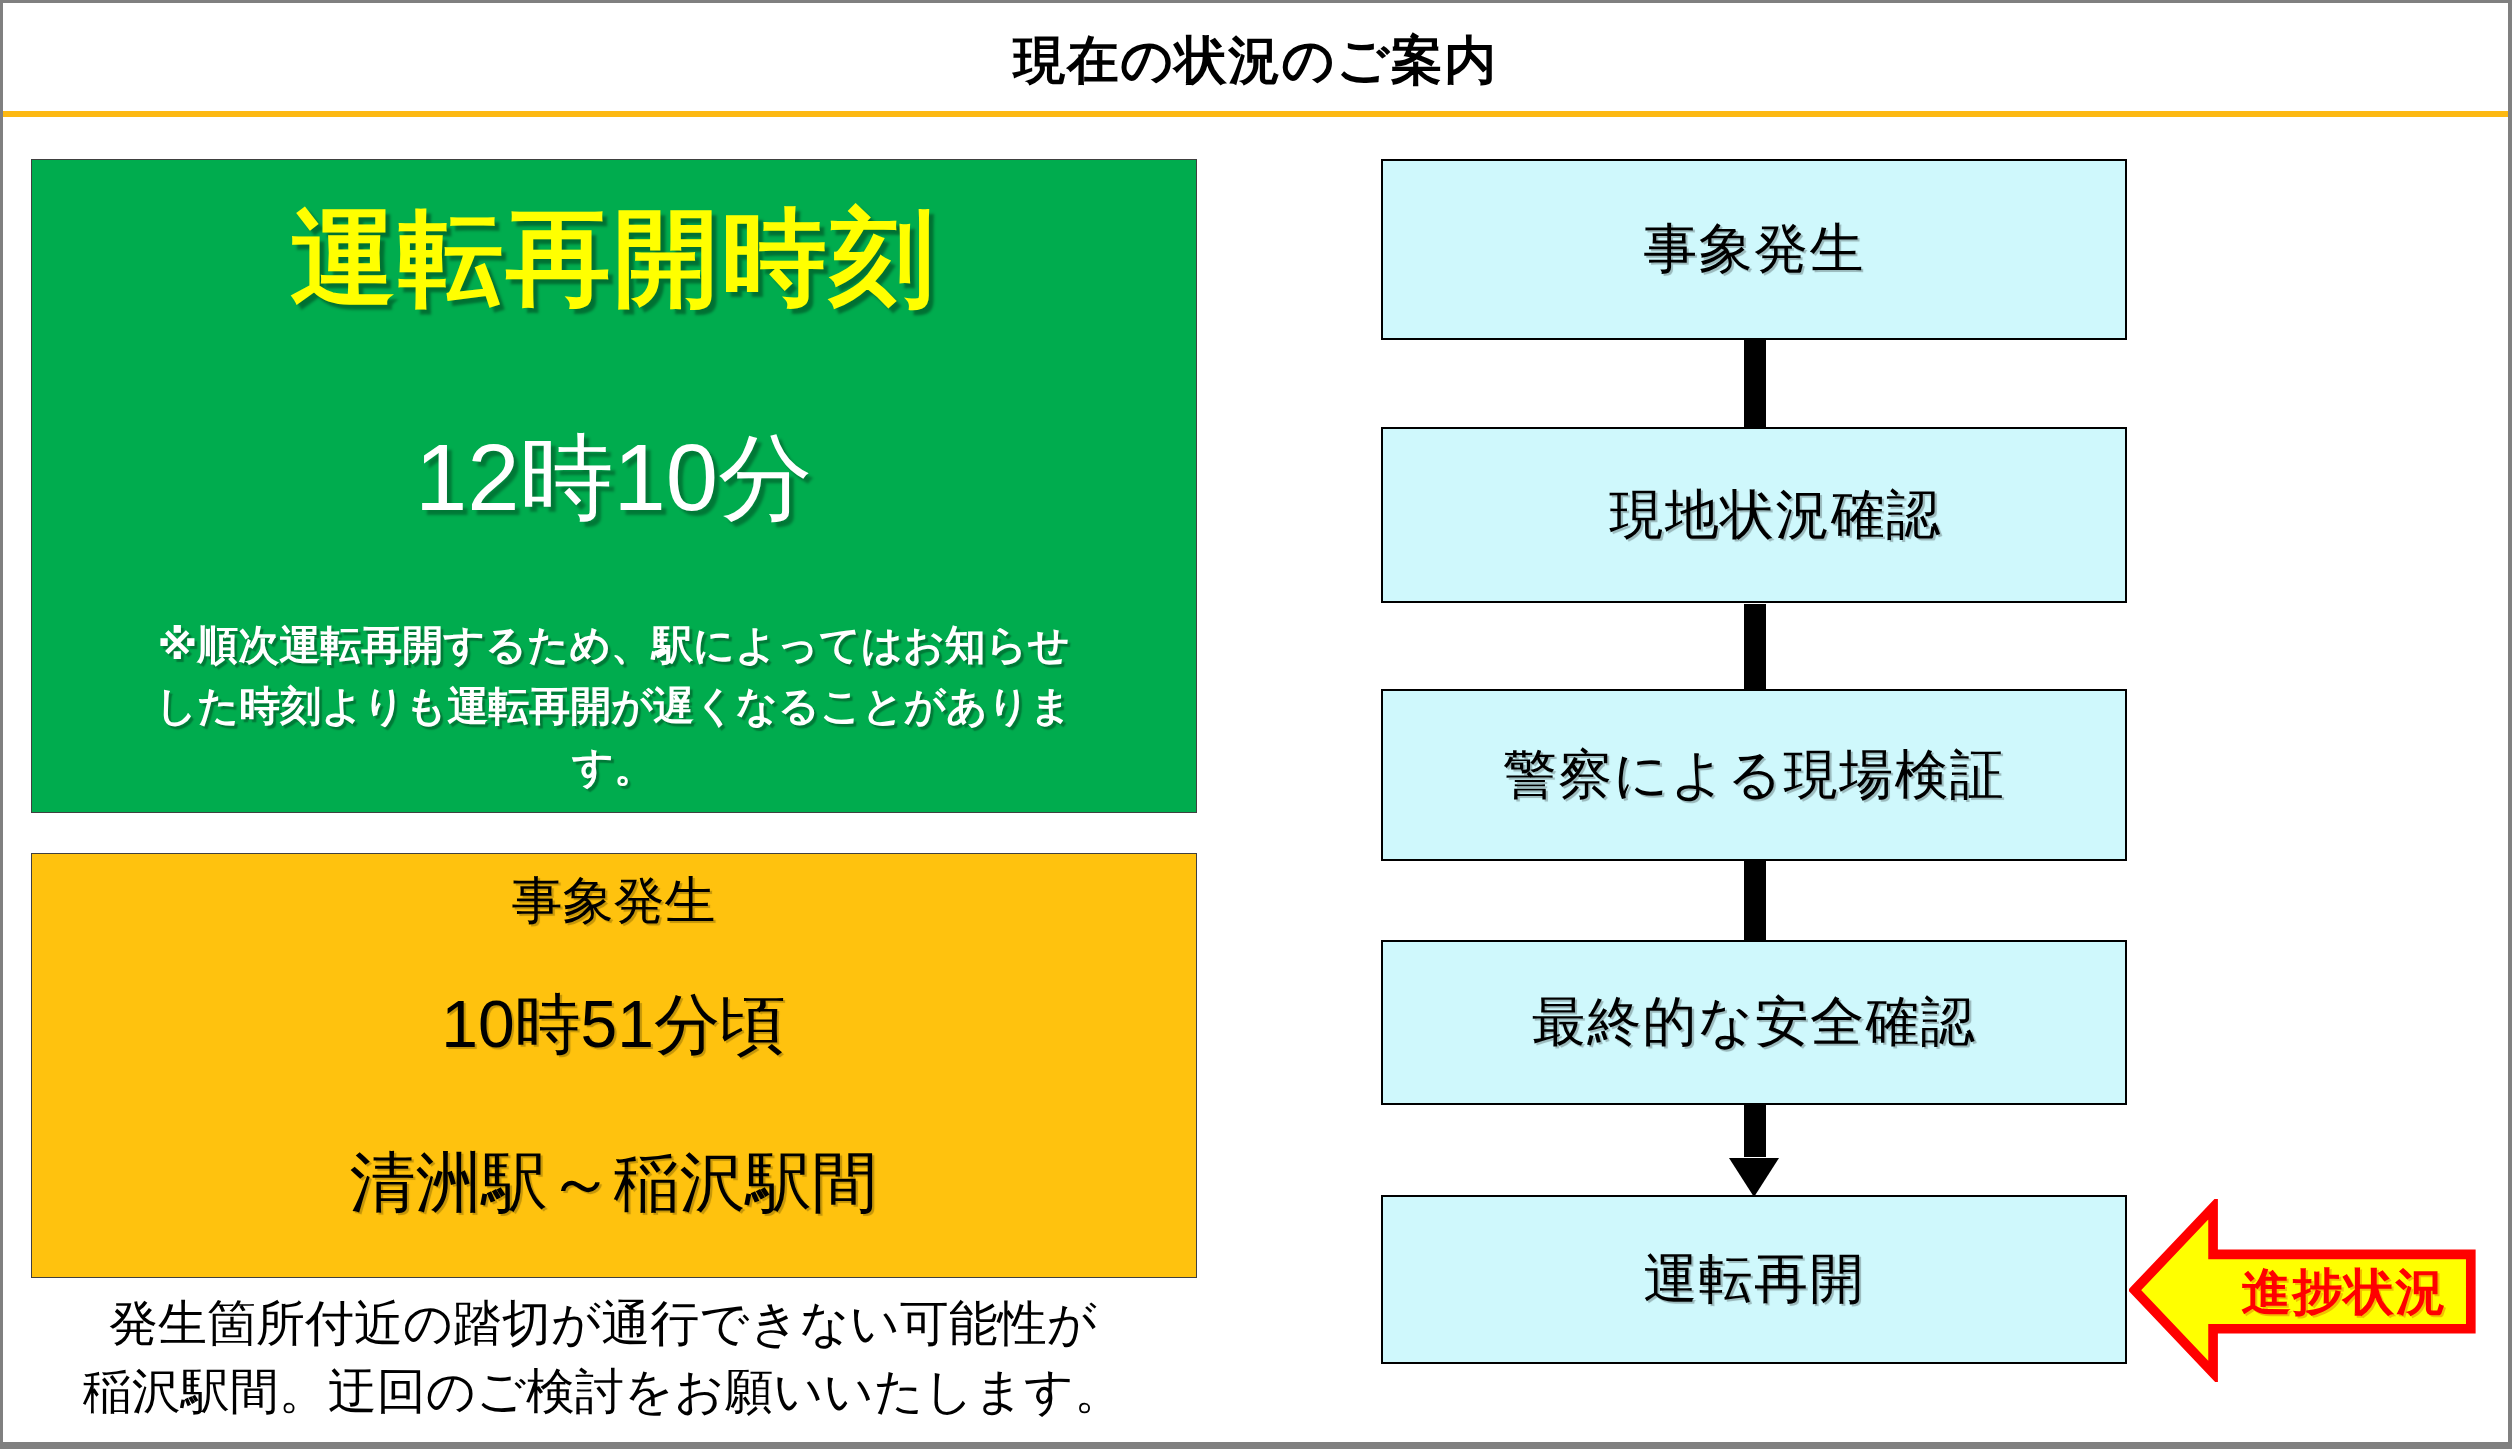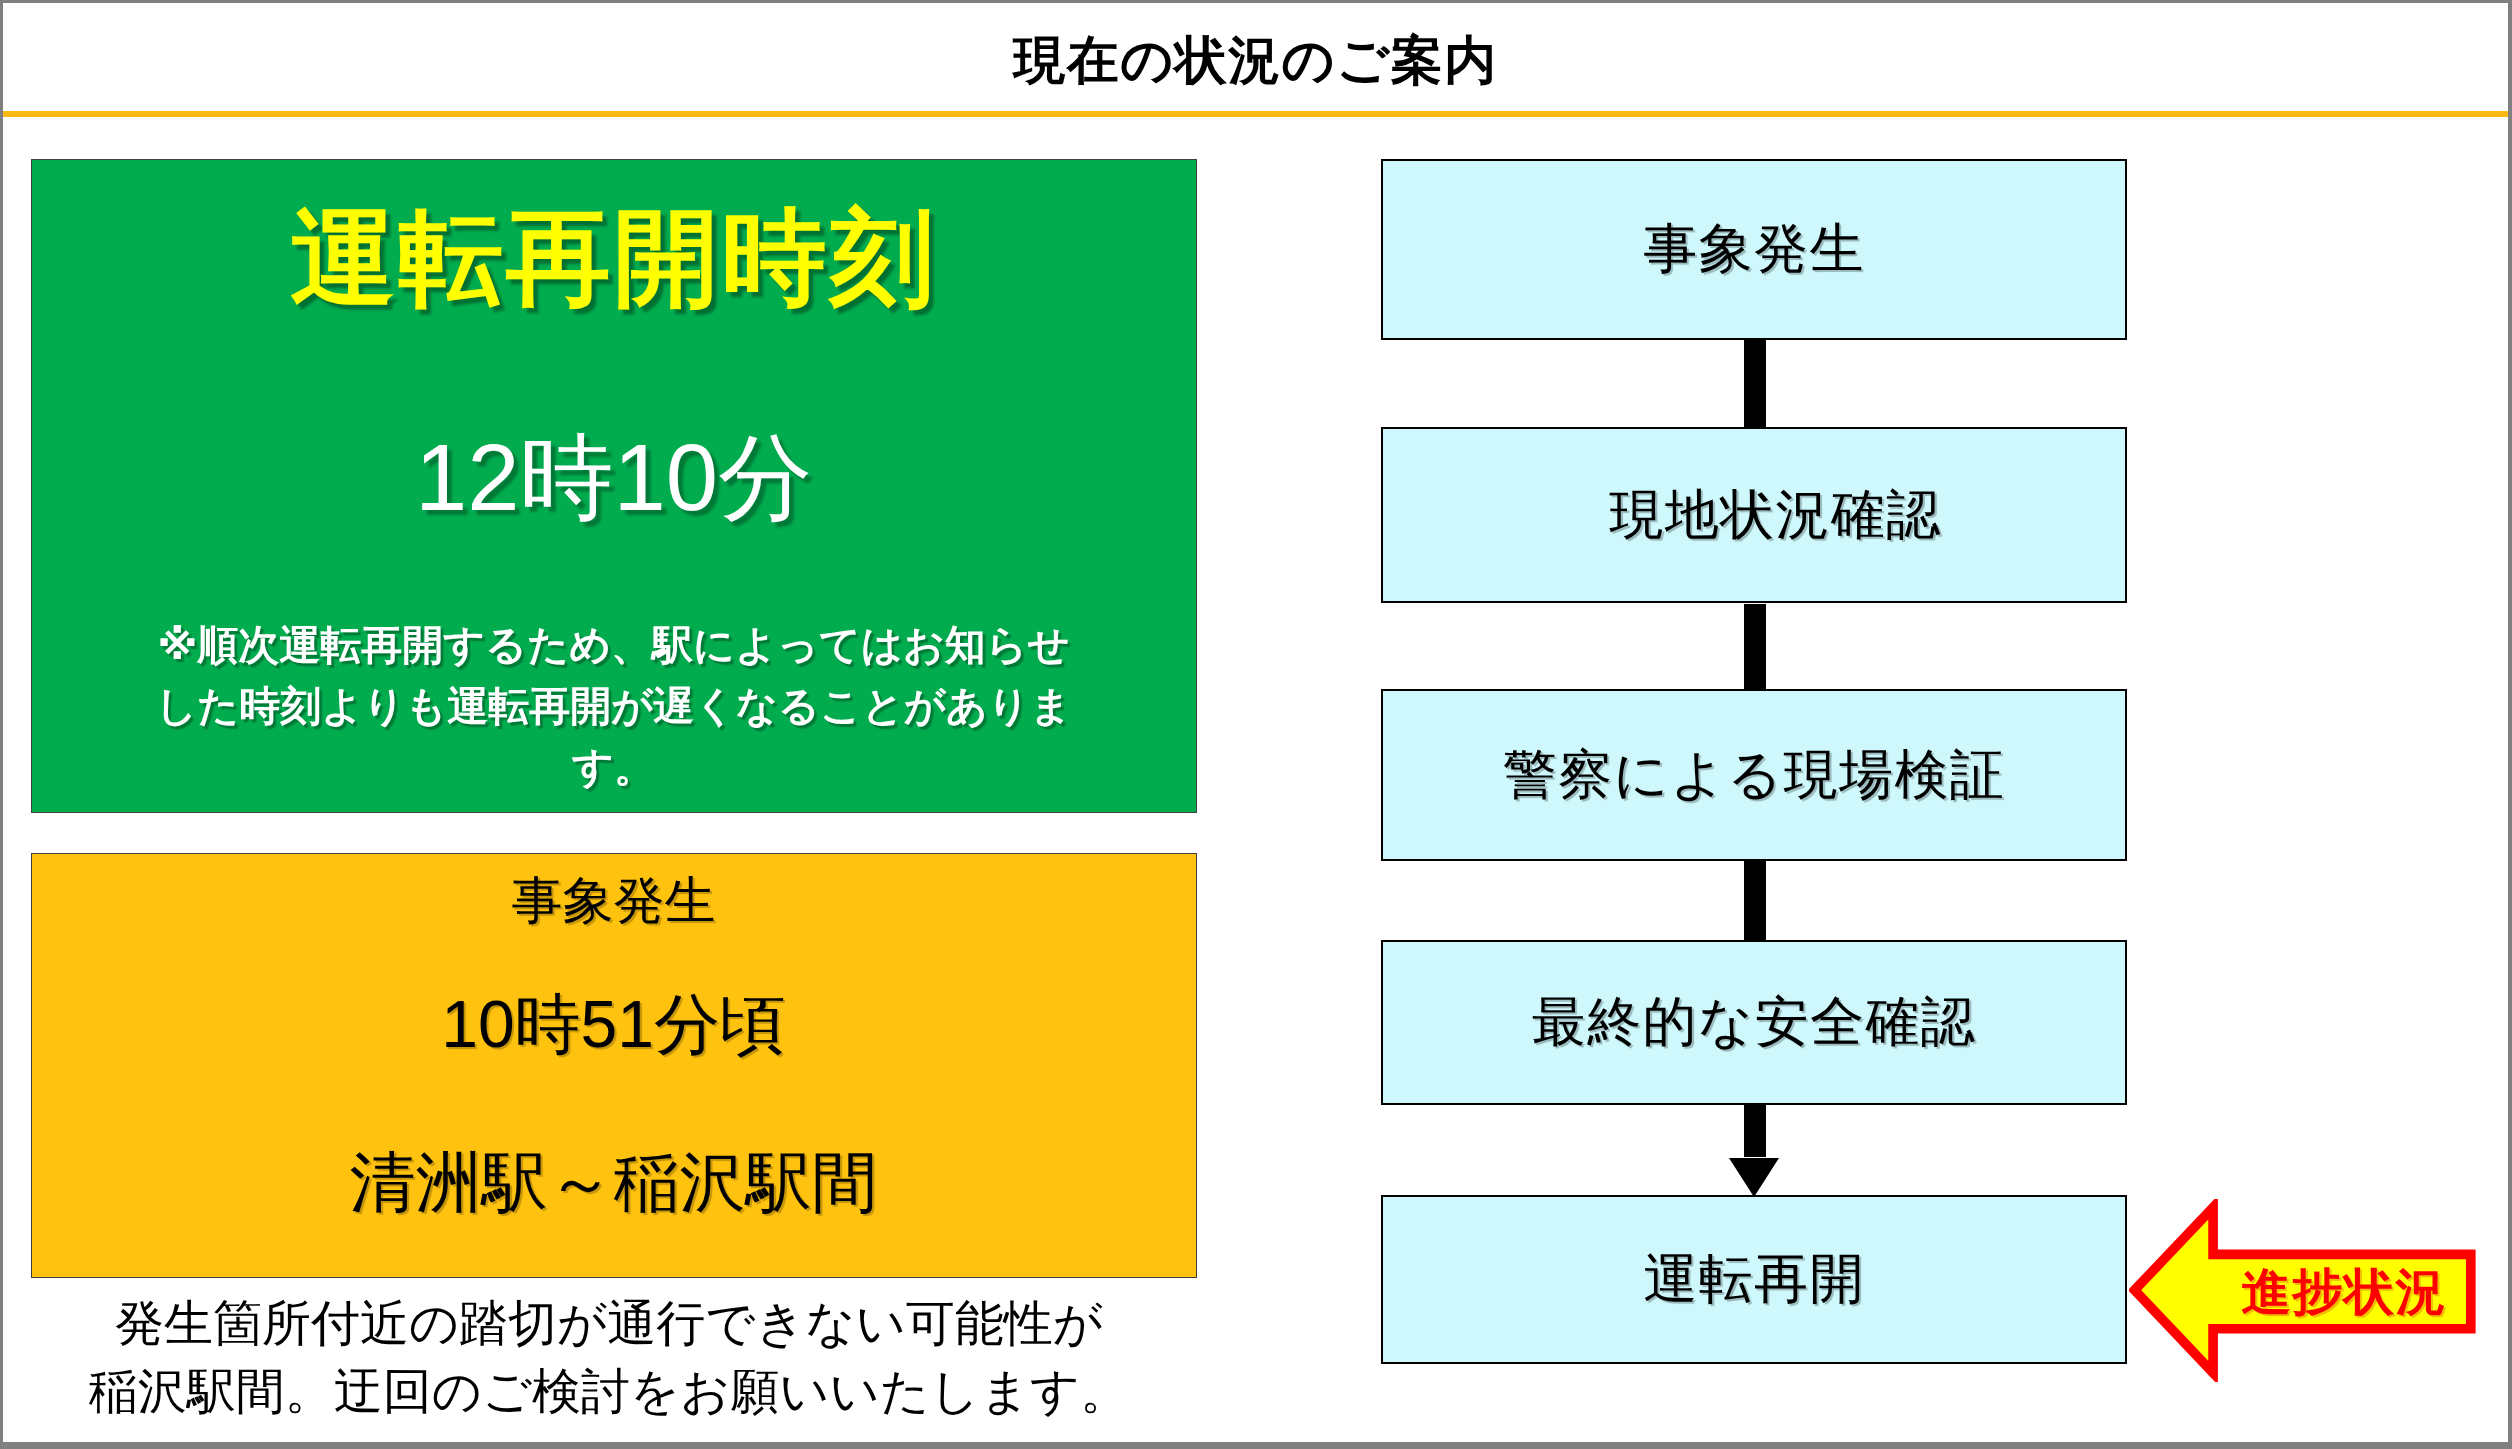--- a/index.html
+++ b/index.html
@@ -68,21 +68,21 @@
     line-height:1.1;
   }
   .o-label{font-size:51px;}
   .o-value{font-size:66px;}
   .r1{top:19.3px;}
   .r2{top:98px;margin-top:36px;}
   .r3{top:225px;}
   .r4{top:292px;}
   
   .caution{
-    position:absolute;left:23px;top:1286px;width:1166px;
+    position:absolute;left:17px;top:1286px;width:1166px;
     text-align:center;
     font-size:49px;color:var(--body_text,#000);
   }
   .caution div{line-height:68px;}
   
   .flow-box{
     position:absolute;left:1378px;width:746px;
     box-sizing:border-box;
     background:var(--flow_box_bg,#CFF8FC);
     border:2.1px solid var(--flow_box_border,#000);

